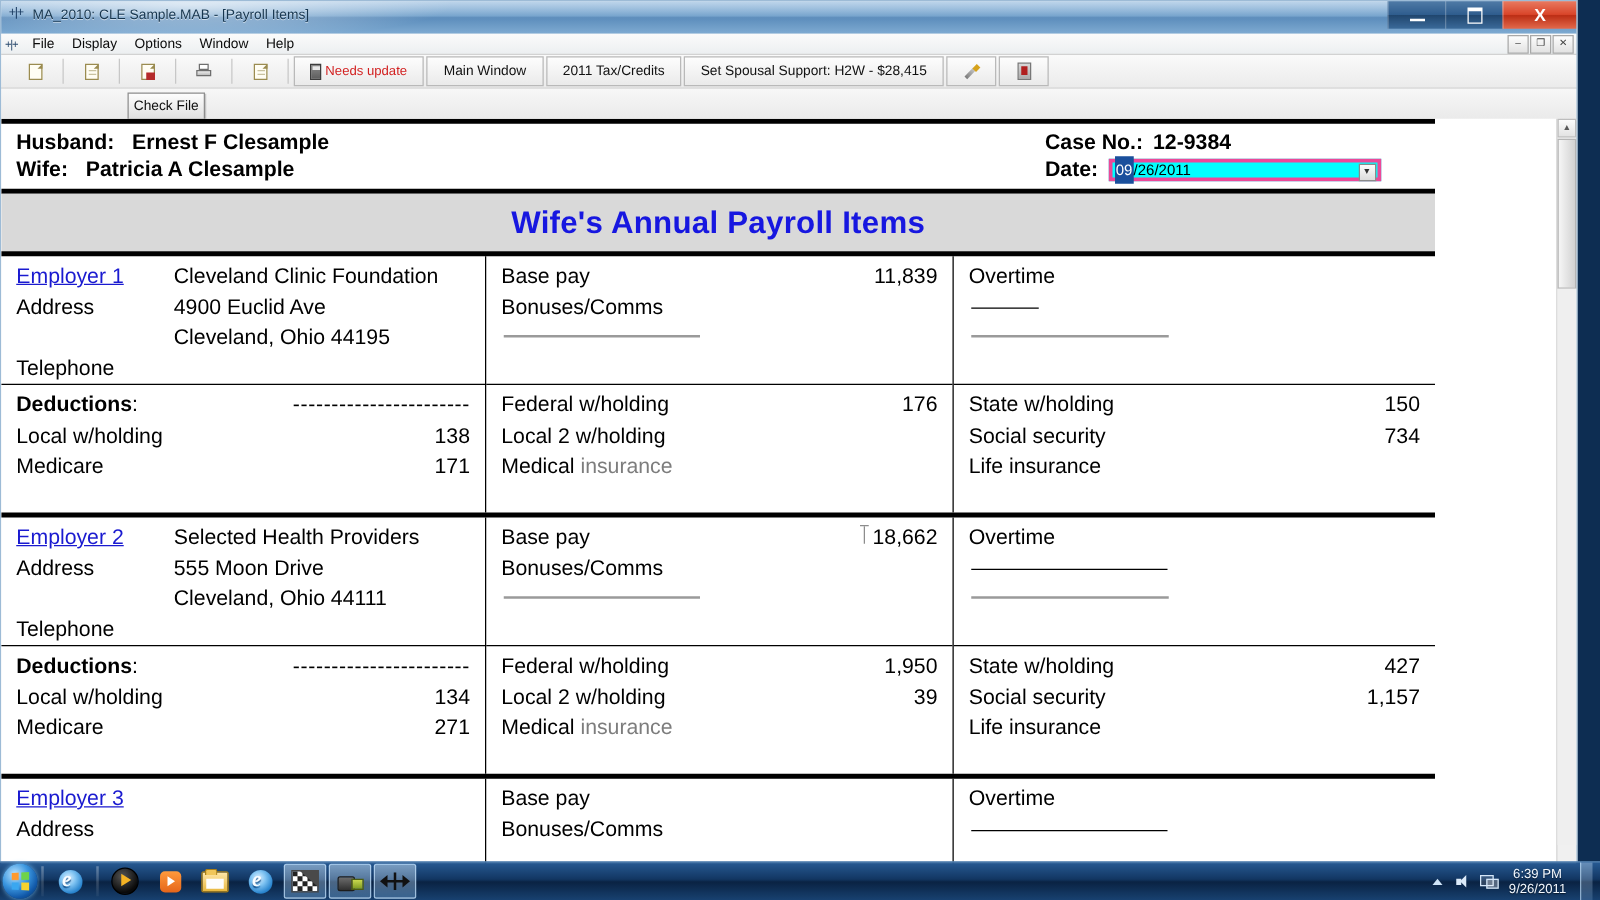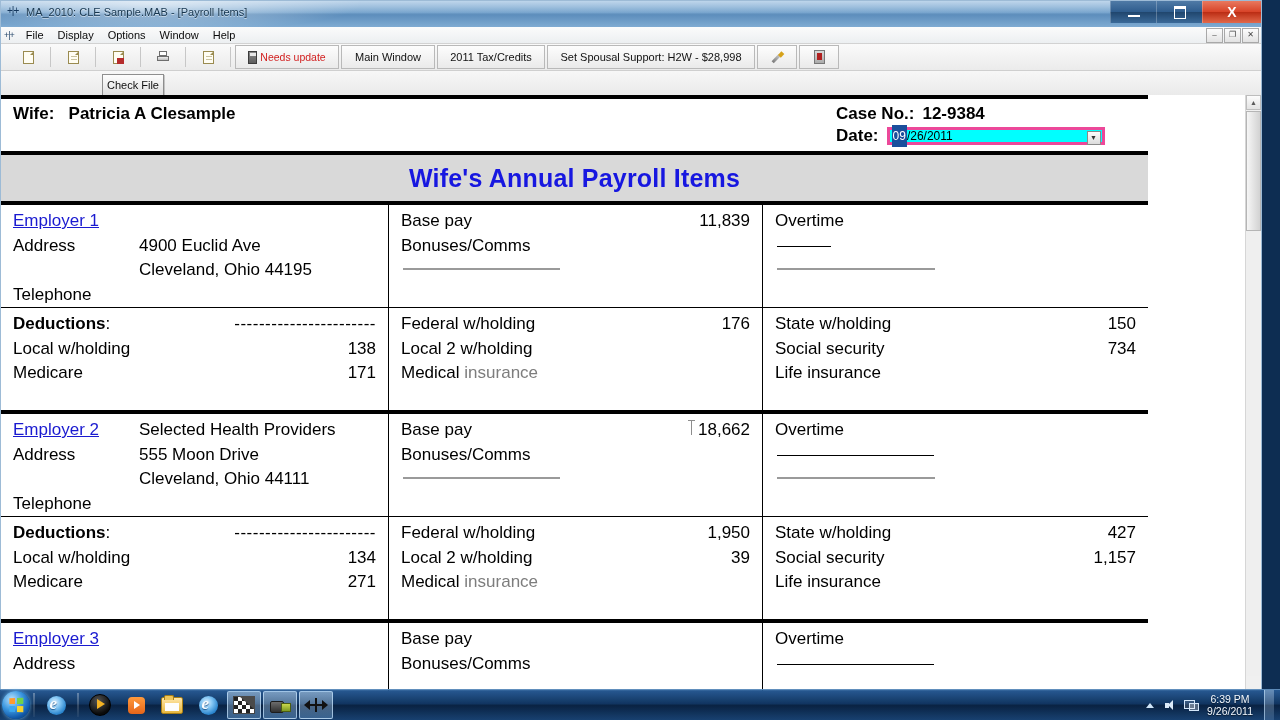--- a/index.html
+++ b/index.html
@@ -459,21 +459,21 @@
           <i></i>
         </span>
     </div>
     <div class="tb-sep"></div>
     <div class="tb-btn box" style="min-width:92px;">
       <span class="calc-ico"></span>
       <span class="needs-update">Needs update</span>
     </div>
     <div class="tb-btn box" style="min-width:82px;">Main Window</div>
     <div class="tb-btn box" style="min-width:96px;">2011 Tax/Credits</div>
-    <div class="tb-btn box" style="min-width:196px;">Set Spousal Support: H2W - $28,998</div>
+    <div class="tb-btn box" style="min-width:196px;">Set Spousal Support: H2W - $28,415</div>
     <div class="tb-btn box" style="min-width:28px;">
       <span class="pen-ico"></span>
     </div>
     <div class="tb-btn box" style="min-width:28px;">
       <span class="red-ico"></span>
     </div>
   </div>
 
   <div id="toolbar2">
     <div class="t2btn" id="btn-checkfile">
@@ -482,20 +482,25 @@
     <div class="t2btn" id="btn-ytd">YTD</div>
   </div>
 
   <div id="formarea">
     <div id="page">
 
       <div class="hrule rule-thick"></div>
 
       <div id="hdrblock">
         <div class="hdr-l">
+          <div class="hdr-line">
+            <span>Husband:</span>
+            &nbsp;
+            <span>Ernest F Clesample</span>
+          </div>
           <div class="hdr-line">
             <span>Wife:</span>
             &nbsp;
             <span>Patricia A Clesample</span>
           </div>
         </div>
         <div class="hdr-r">
           <div class="hdr-row">
             <span class="hdr-label">Case No.:</span>
             <span class="hdr-val">12-9384</span>
@@ -519,20 +524,21 @@
         <span>Wife's Annual Payroll Items</span>
       </div>
 
       <div class="hrule rule-thick"></div>
 
       <div class="emp">
         <div class="col c1">
           <div class="pad">
             <div class="line">
               <span class="namecol"><a class="emplink">Employer 1</a></span>
+              <span class="valcol lbl">Cleveland Clinic Foundation</span>
             </div>
             <div class="line">
               <span class="namecol lbl">Address</span>
               <span class="valcol lbl">4900 Euclid Ave</span>
             </div>
             <div class="line">
               <span class="namecol"></span>
               <span class="valcol lbl">Cleveland, Ohio 44195</span>
             </div>
             <div class="line">

